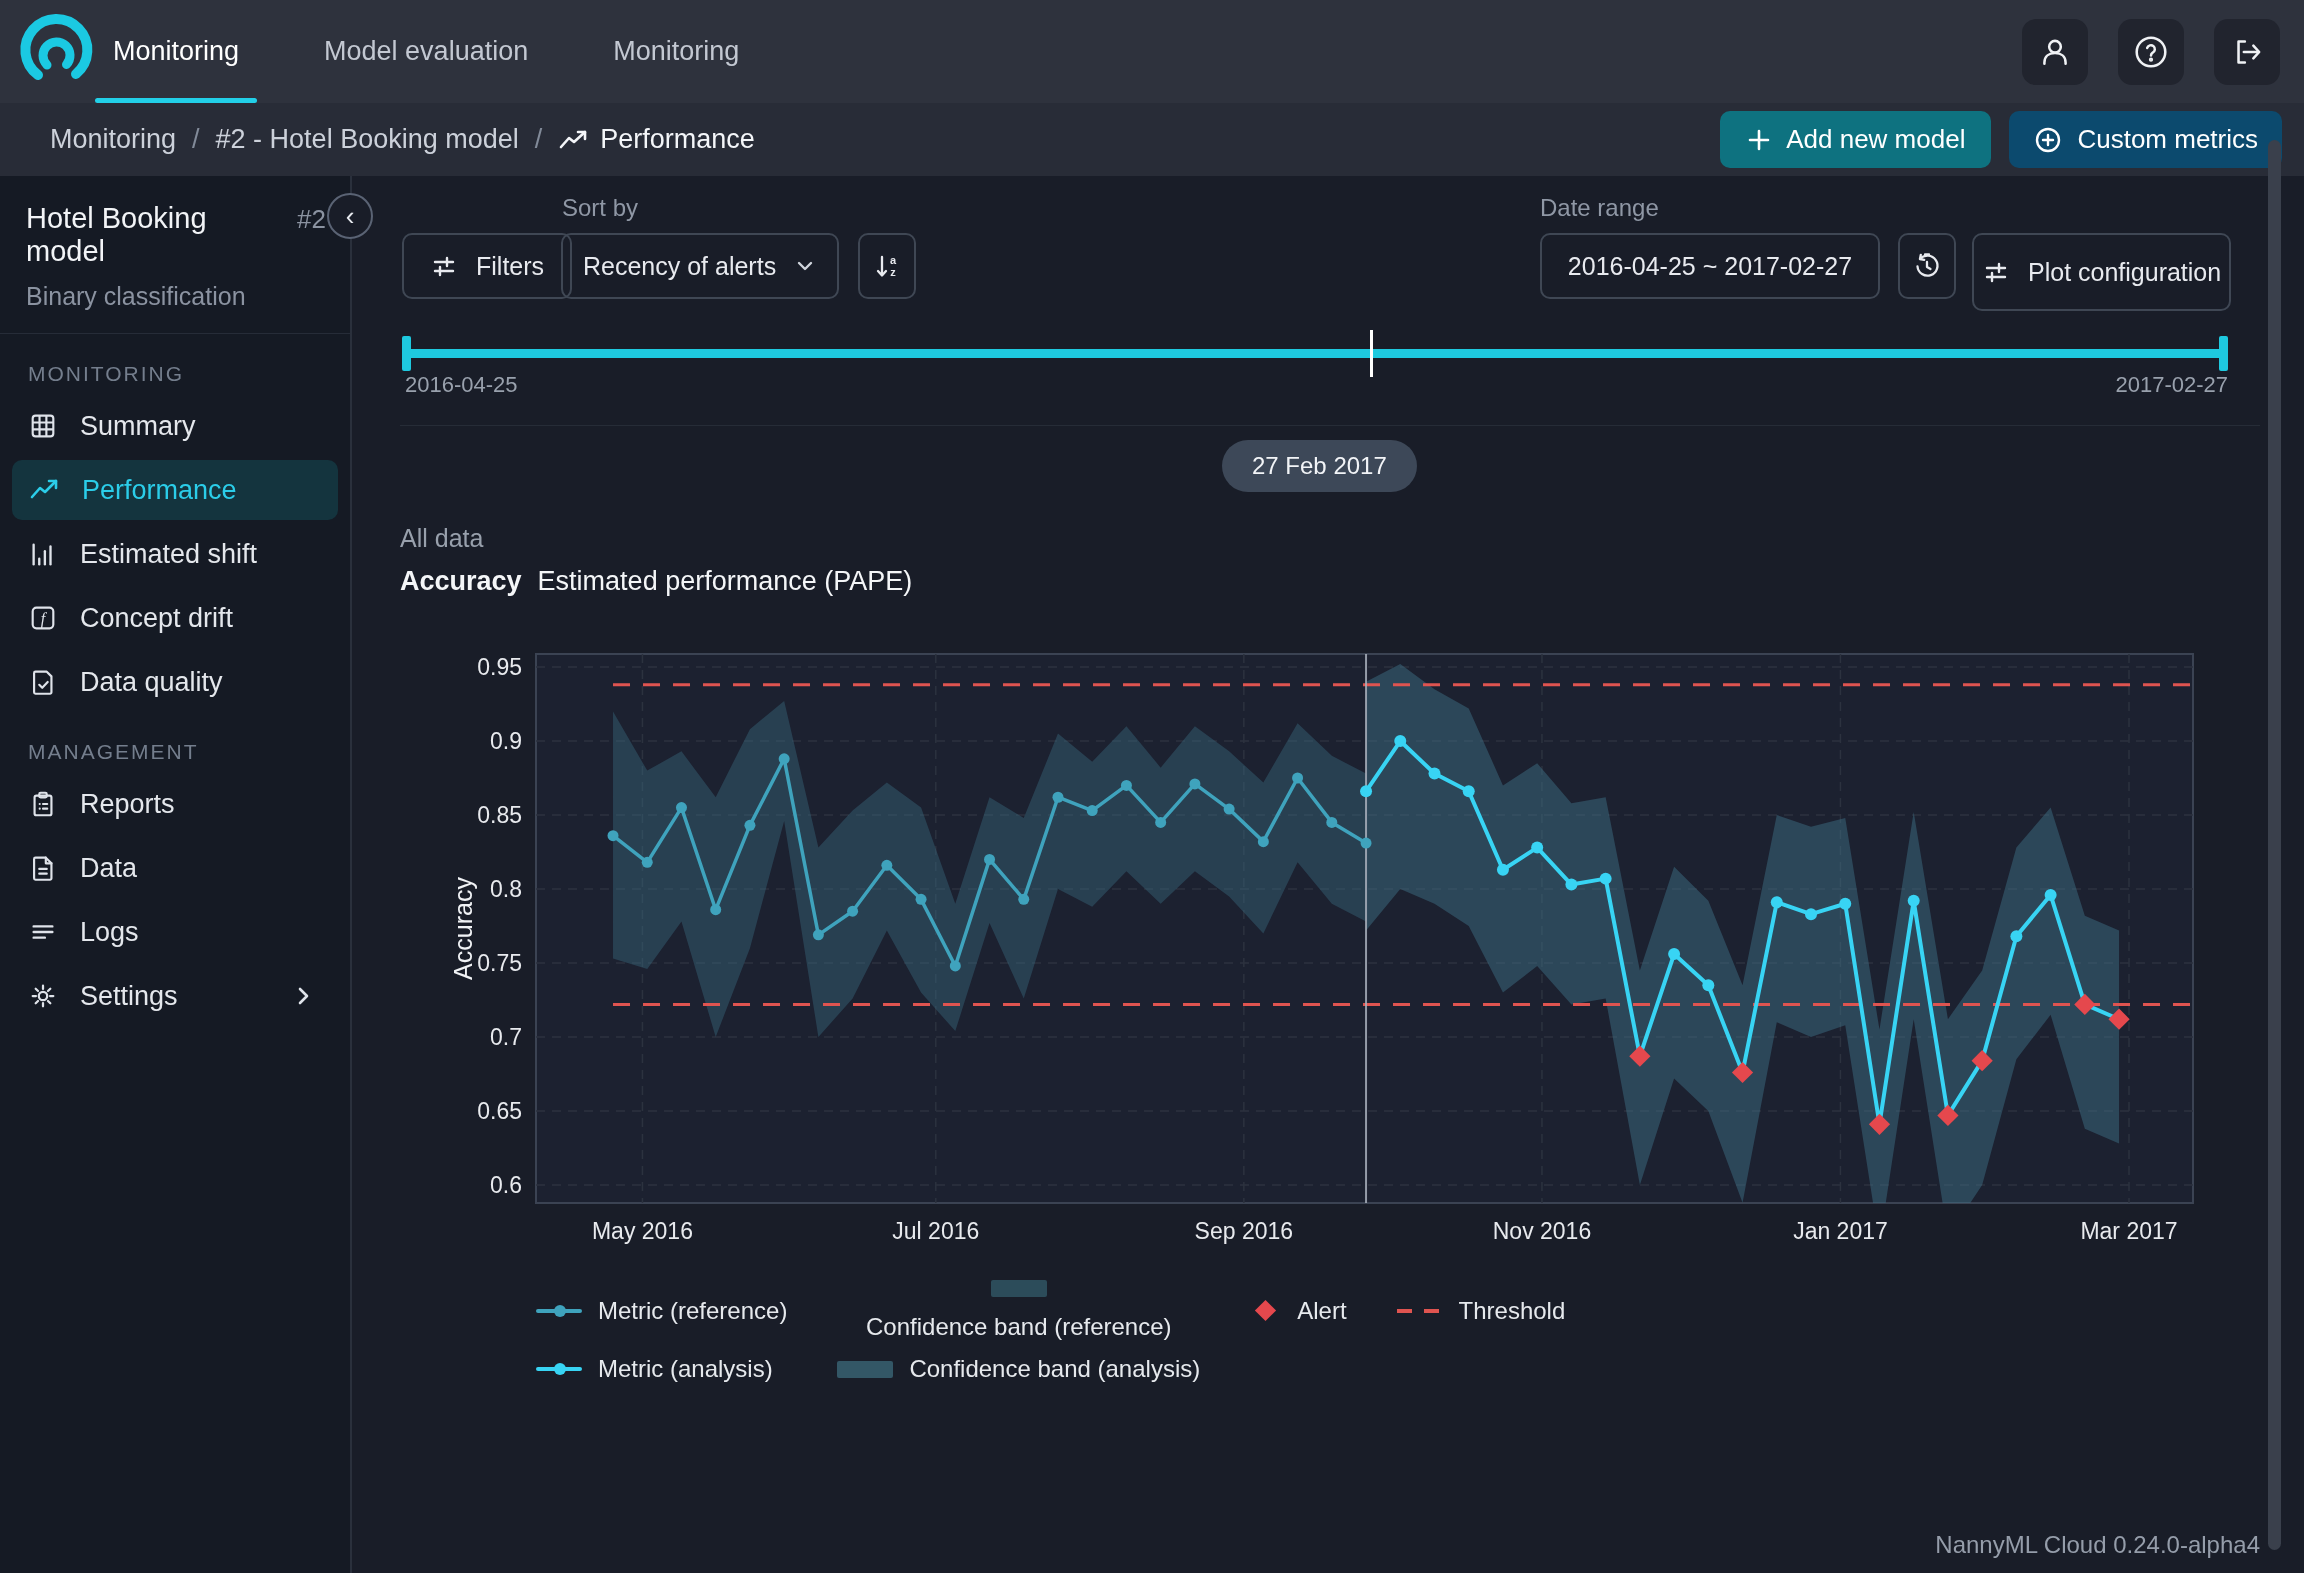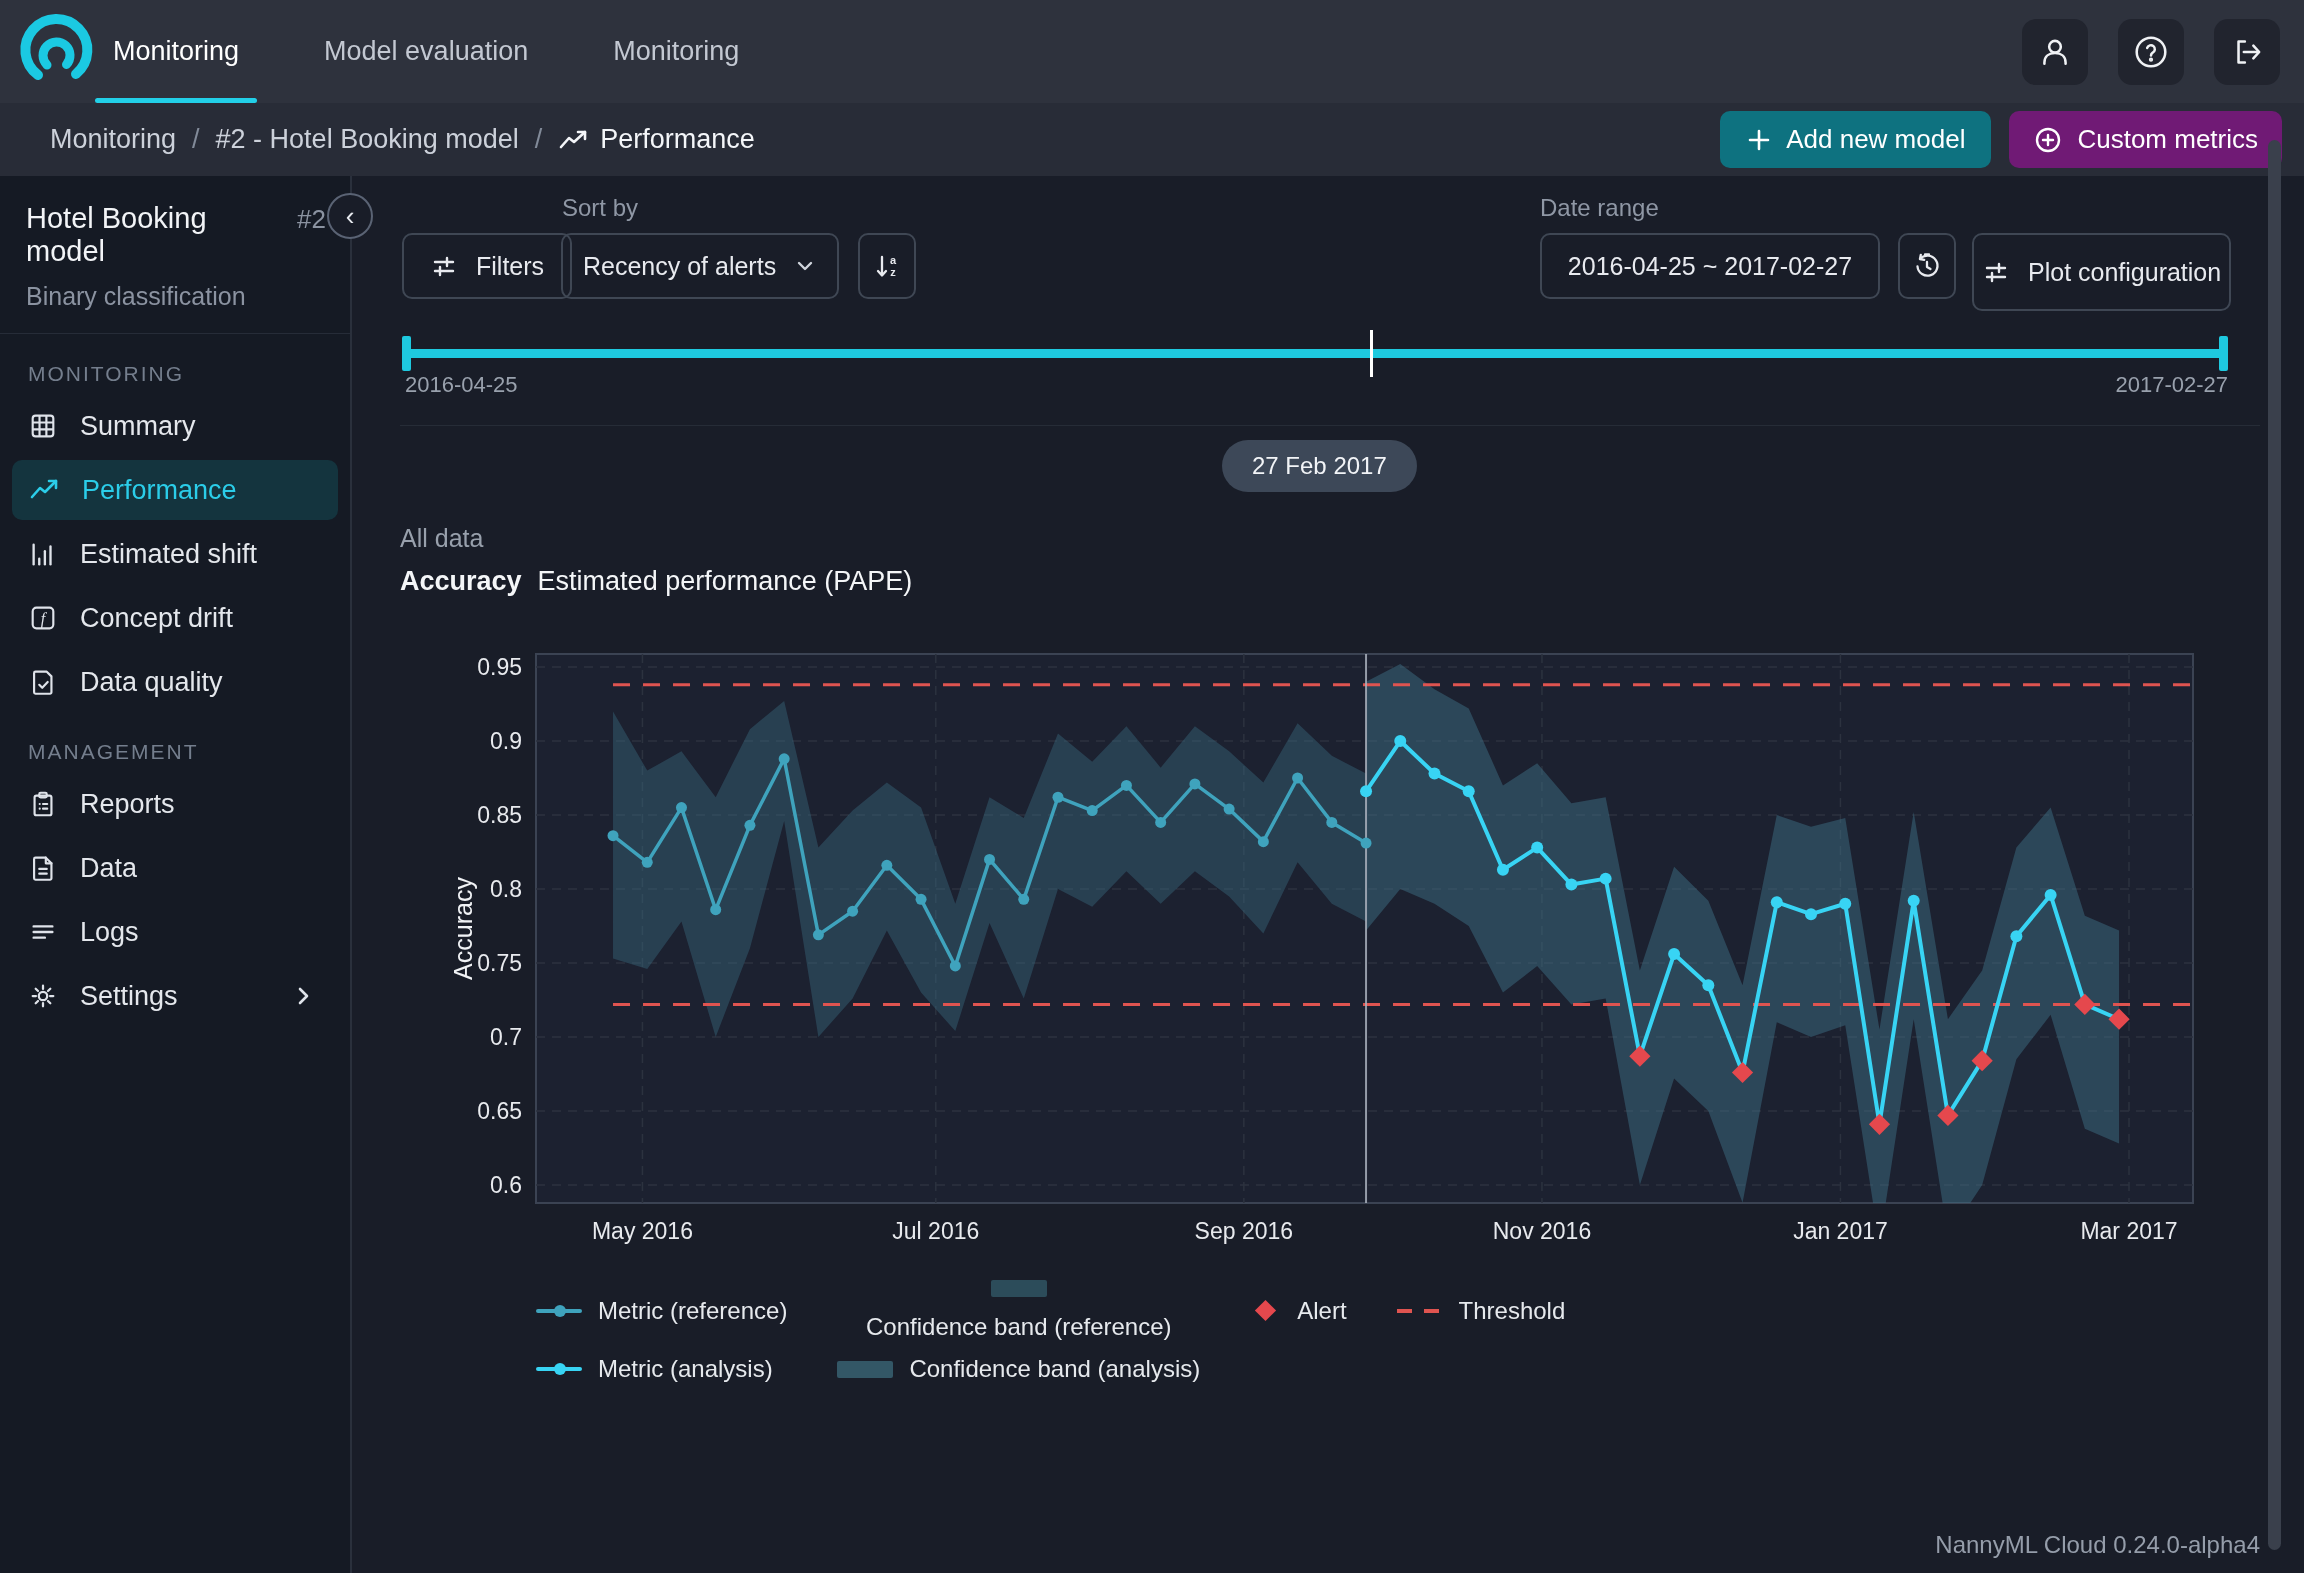--- a/index.html
+++ b/index.html
@@ -27,21 +27,21 @@
   
   .crumb-bar { position:absolute; left:0; top:103px; right:0; height:73px;
     background:#282c37; display:flex; align-items:center; padding-left:50px; z-index:4; }
   .crumb { font-size:27px; color:#ccd1da; }
   .crumb-sep { font-size:27px; color:#828b99; margin:0 16px; }
   .crumb-current { display:flex; align-items:center; gap:12px; color:#f4f6f9; }
   .crumb-actions { margin-left:auto; margin-right:22px; display:flex; gap:18px; }
   .btn-teal { display:flex; align-items:center; gap:14px; height:57px; padding:0 26px;
     border-radius:10px; background:#0e7280; color:#fff; font-size:26px; }
   .btn-slate { display:flex; align-items:center; gap:14px; height:57px; padding:0 24px;
-    border-radius:10px; background:#701a75; color:#fff; font-size:26px; }
+    border-radius:10px; background:#0c4a6e; color:#fff; font-size:26px; }
 
   
   .sidebar { position:absolute; left:0; top:176px; bottom:0; width:352px;
     background:#151a24; border-right:2px solid #2a303c; z-index:3; }
   .model-head { position:relative; padding:26px 24px 22px 26px; border-bottom:1px solid #262c38; }
   .model-name-row { display:flex; align-items:baseline; gap:14px; }
   .model-name { font-size:29px; color:#f2f4f7; }
   .model-num { font-size:26px; color:#8b93a1; }
   .model-type { margin-top:14px; font-size:25px; color:#8b93a1; }
   .collapse-btn { position:absolute; right:-23px; top:17px; width:46px; height:46px;

